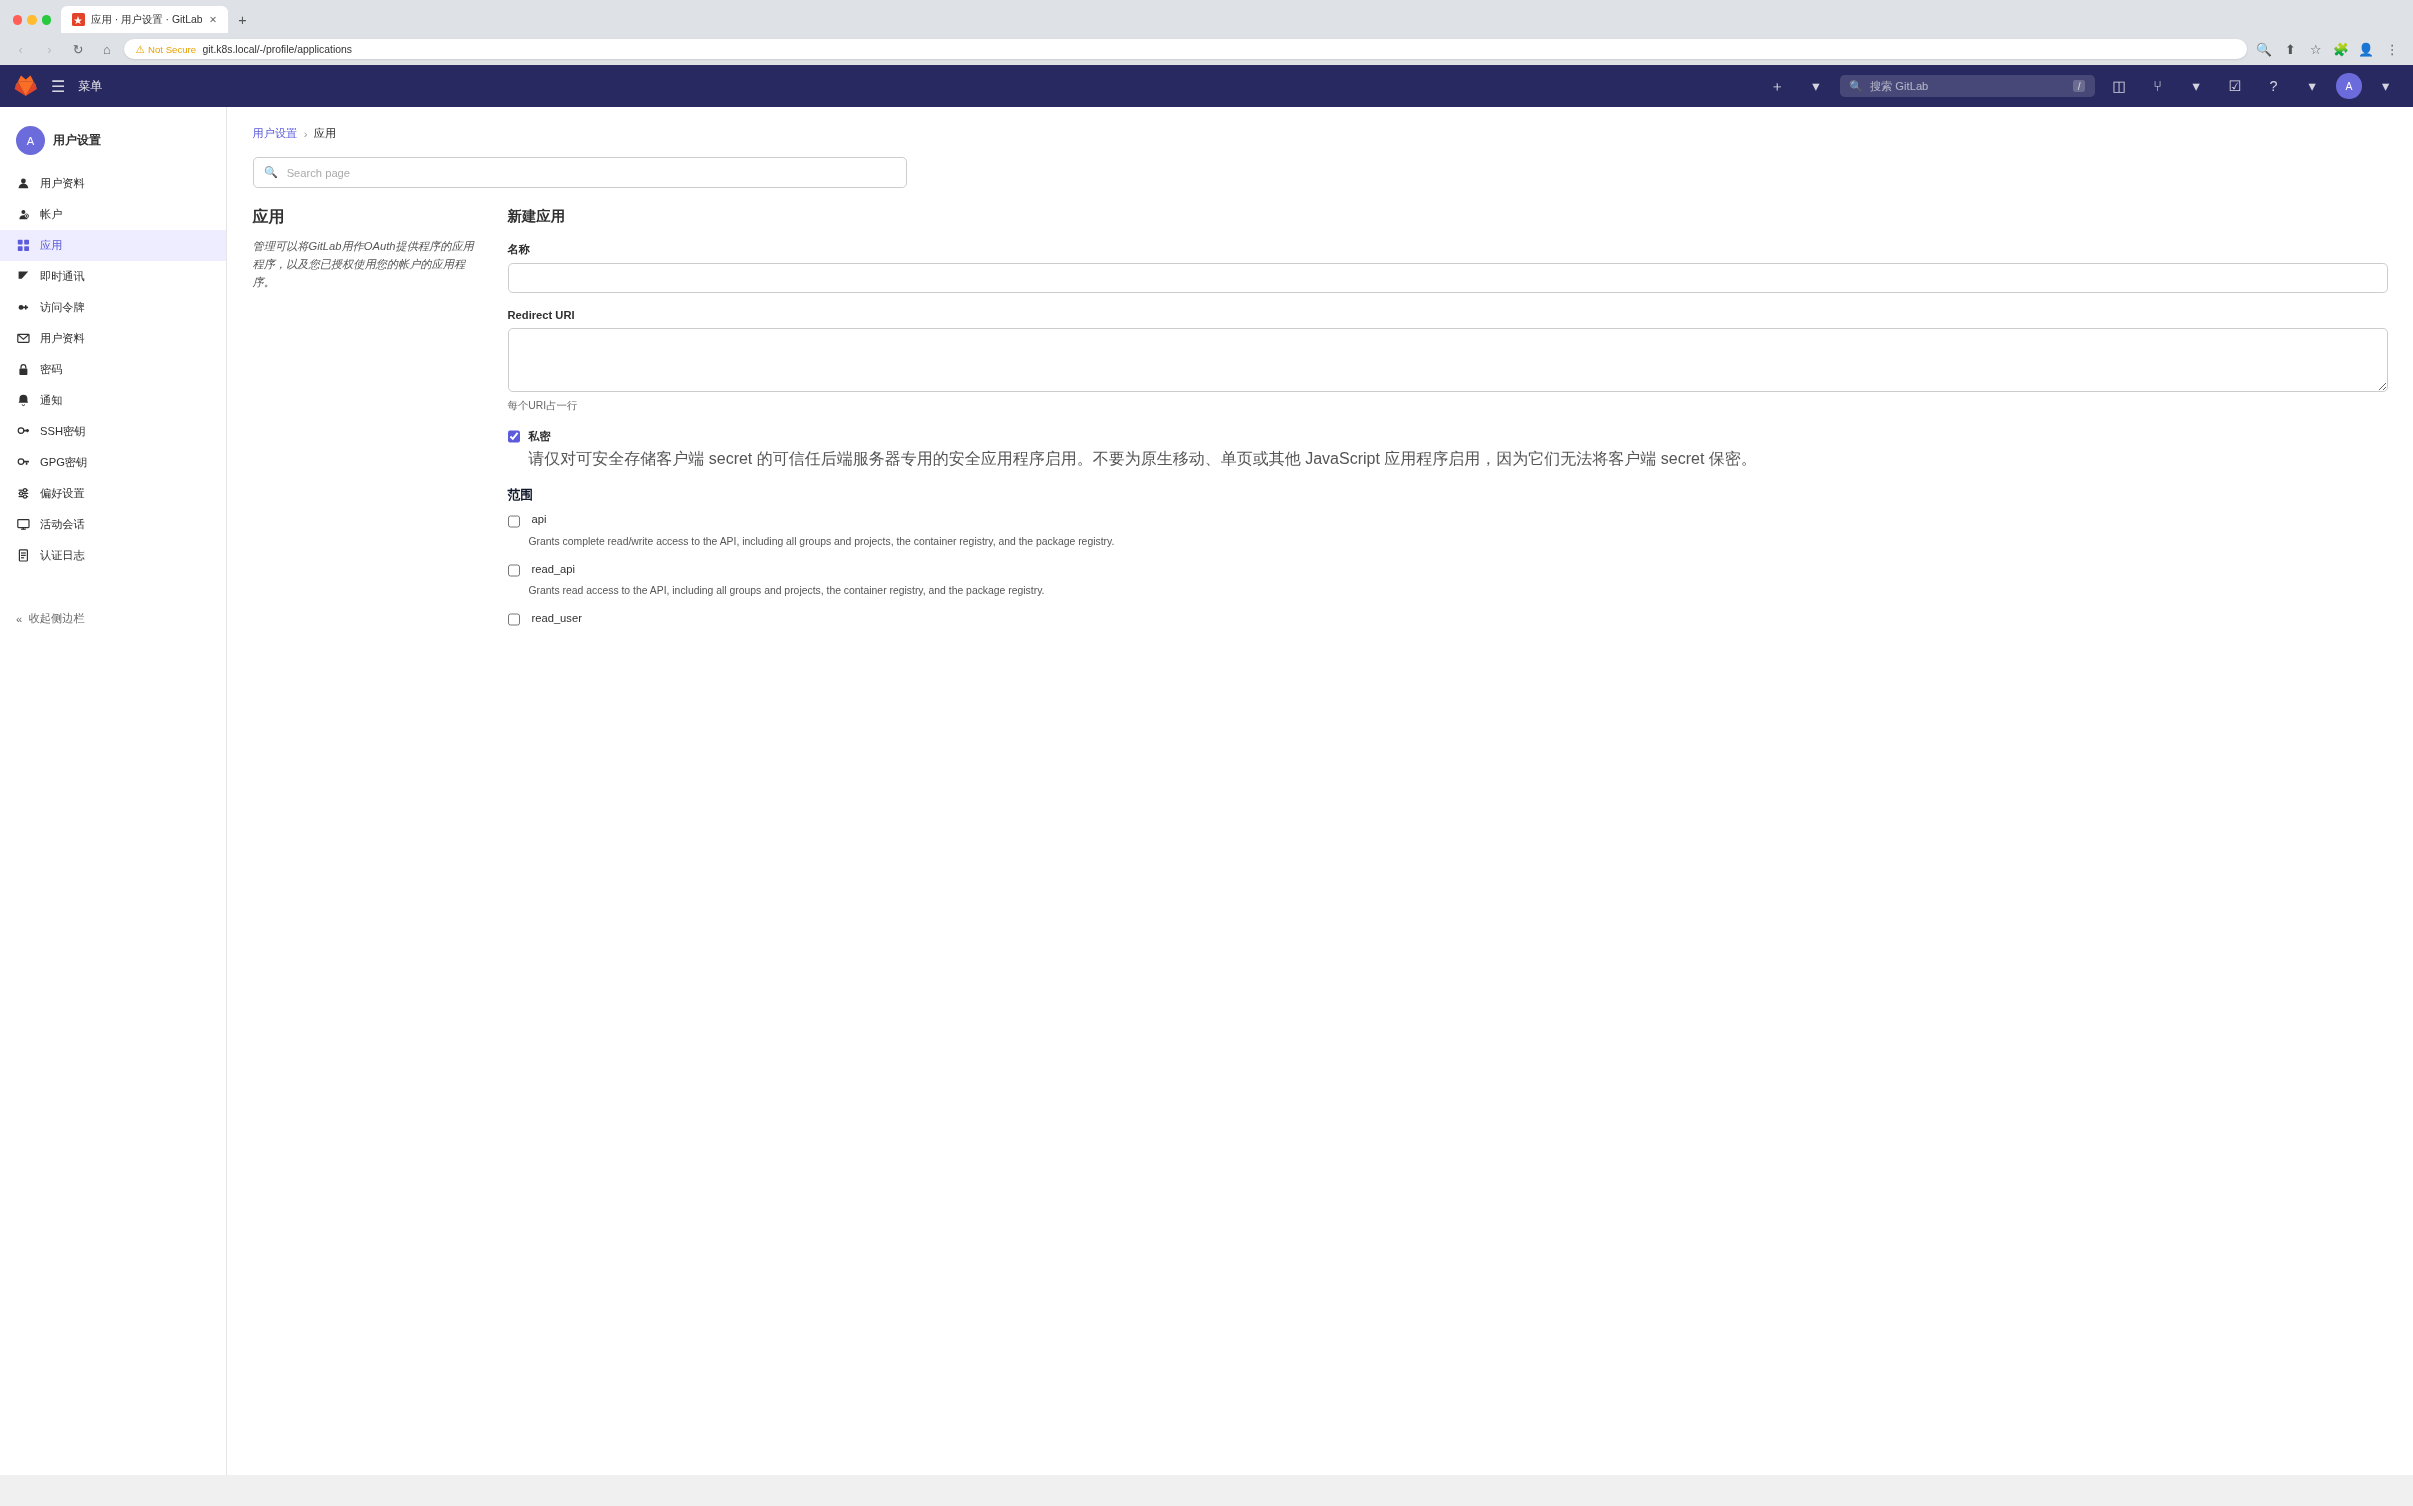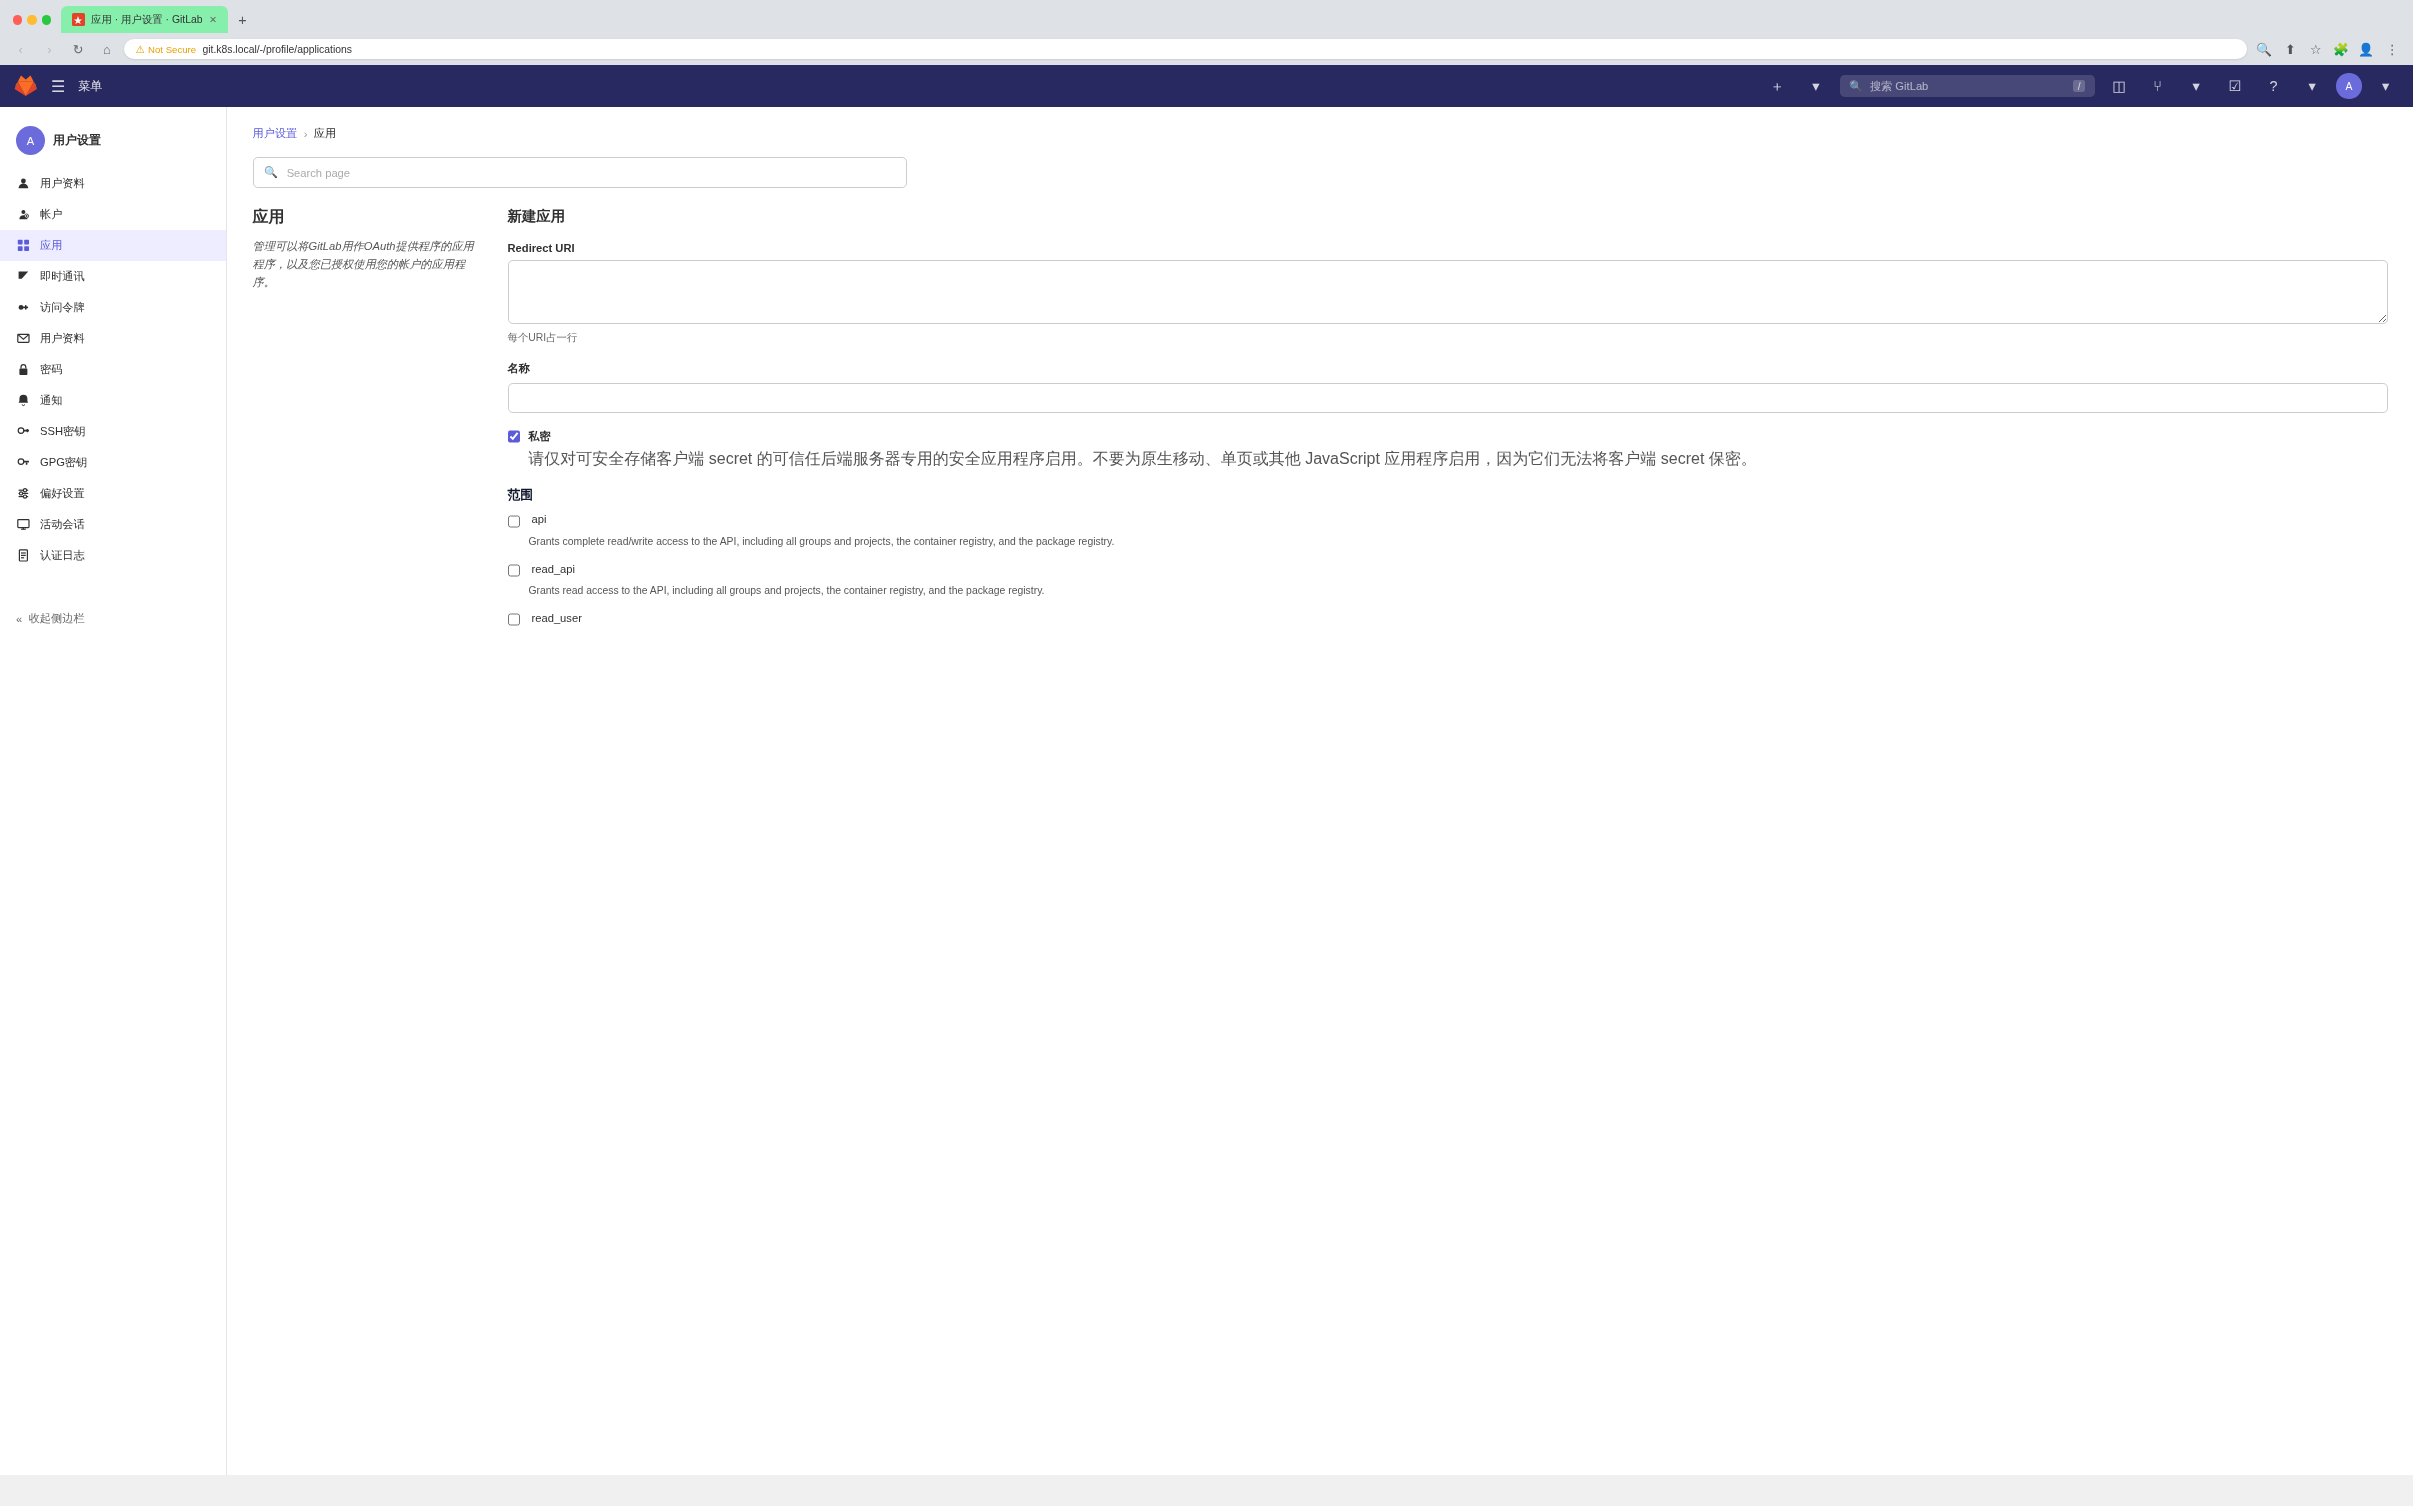--- a/index.html
+++ b/index.html
@@ -7,21 +7,21 @@
 
     
     .browser-chrome { background: #dee1e6; width: 100%; }
     .tab-bar { display: flex; align-items: center; padding: 6.4px 6.4px 0; gap: 3.2px; background: #dee1e6; }
     .traffic-lights { display: flex; gap: 4.8px; padding: 3.2px 6.4px; align-items: center; }
     .traffic-light { width: 9.6px; height: 9.6px; border-radius: 50%; }
     .tl-red { background: #ff5f57; }
     .tl-yellow { background: #febc2e; }
     .tl-green { background: #28c840; }
     .tab-item { display: flex; align-items: center; gap: 6.4px; padding: 6.4px 11.2px; background: #f2f3f5; border-radius: 6.4px 6.4px 0 0; font-size: 10.4px; color: #333; min-width: 160px; }
-    .tab-item.active { background: #86efac; }
+    .tab-item.active { background: #ffffff; }
     .tab-favicon { width: 12.8px; height: 12.8px; background: #e24329; border-radius: 1.6px; display: flex; align-items: center; justify-content: center; }
     .tab-close { margin-left: auto; color: #666; cursor: pointer; font-size: 9.6px; }
     .tab-new { width: 22.3px; height: 22.3px; display: flex; align-items: center; justify-content: center; font-size: 14.4px; color: #555; cursor: pointer; }
 
     .address-bar-row { display: flex; align-items: center; padding: 4.8px 9.6px; gap: 6.4px; background: #dee1e6; }
     .nav-btn { width: 22.3px; height: 22.3px; display: flex; align-items: center; justify-content: center; color: #666; cursor: pointer; font-size: 12.8px; border-radius: 50%; }
     .nav-btn.disabled { color: #bbb; cursor: default; }
     .address-bar { flex: 1; display: flex; align-items: center; background: #ffffff; border-radius: 16px; padding: 4px 11.2px; gap: 6.4px; font-size: 10.4px; box-shadow: 0 0.8px 2.4px rgba(0,0,0,0.1); }
     .security-warning { display: flex; align-items: center; gap: 3.2px; color: #e8a000; font-size: 9.6px; }
     .security-icon { font-size: 10.4px; }
@@ -339,28 +339,28 @@
 
         <div class="left-col">
           <h2 class="section-title">应用</h2>
           <p class="section-desc">管理可以将GitLab用作OAuth提供程序的应用程序，以及您已授权使用您的帐户的应用程序。</p>
         </div>
 
         <div class="right-col">
           <h3 class="form-title">新建应用</h3>
 
           <div class="form-group">
+            <label class="form-label">名称</label>
+            <input class="form-input" type="text" placeholder="" style="">
+          </div>
+
+          <div class="form-group">
             <label class="form-label">Redirect URI</label>
             <textarea class="form-textarea" placeholder="" style=""></textarea>
             <div class="form-hint">每个URI占一行</div>
-          </div>
-
-          <div class="form-group">
-            <label class="form-label">名称</label>
-            <input class="form-input" type="text" placeholder="" style="">
           </div>
 
           <div class="form-group">
             <div class="checkbox-row">
               <input class="checkbox-input" type="checkbox" id="confidential" checked="" style="">
               <div>
                 <label class="checkbox-label" for="confidential">私密</label>
                 <div class="checkbox-desc">请仅对可安全存储客户端 secret 的可信任后端服务器专用的安全应用程序启用。不要为原生移动、单页或其他 JavaScript 应用程序启用，因为它们无法将客户端 secret 保密。</div>
               </div>
             </div>

